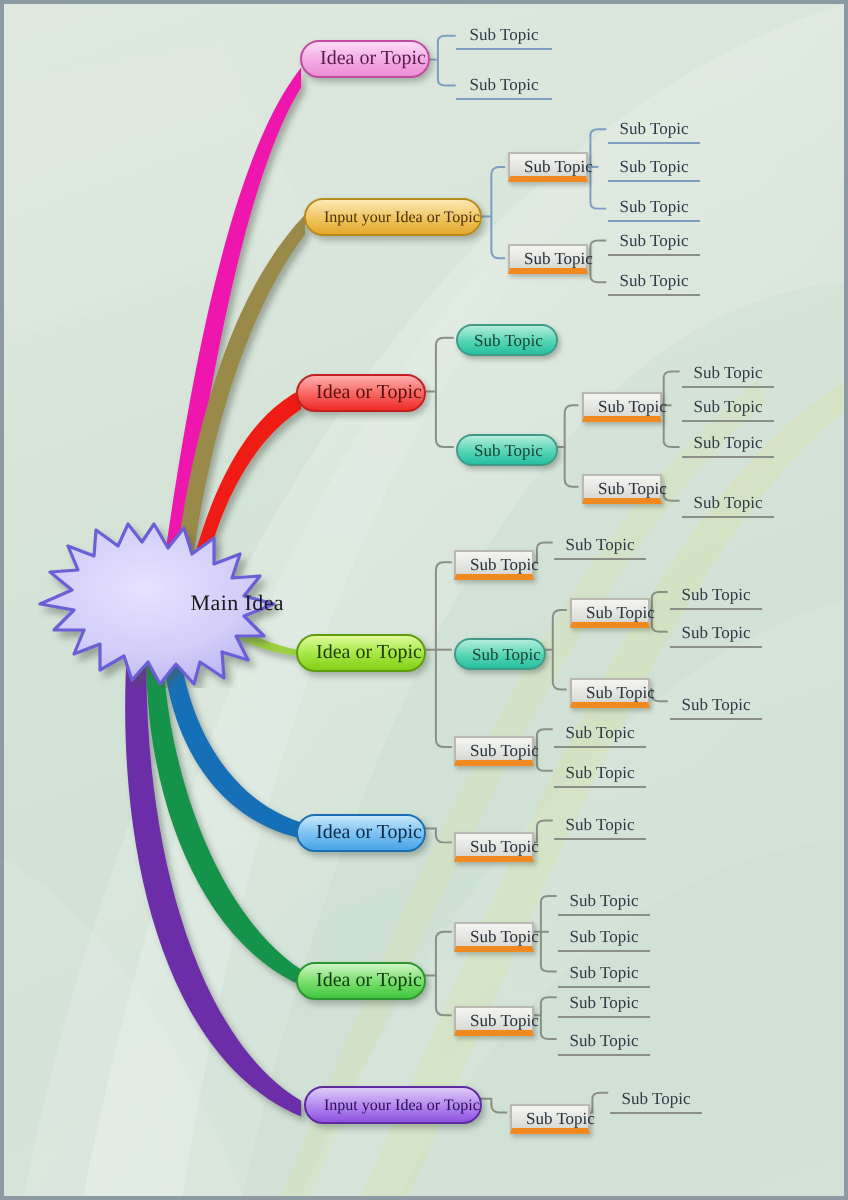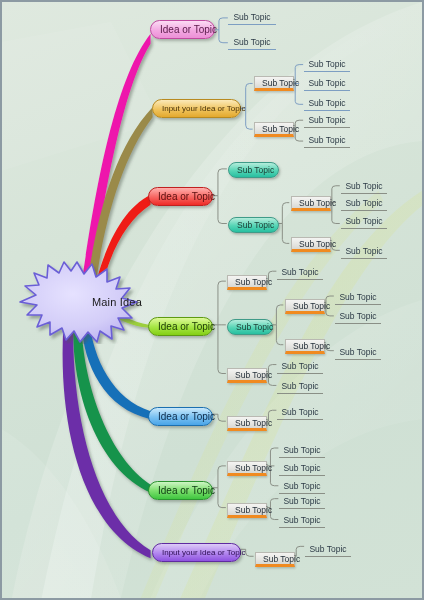--- a/index.html
+++ b/index.html
@@ -11,21 +11,21 @@
     overflow:hidden;
     box-sizing:border-box;
     border:2px solid #8c9aa3;
     background:
       linear-gradient(160deg,#dfe9df 0%,#d6e4d8 35%,#cfe0d4 70%,#d2e2d6 100%);
   }
   #bgsvg{position:absolute;inset:0;width:100%;height:100%;pointer-events:none;}
   #branchsvg{position:absolute;inset:0;width:100%;height:100%;pointer-events:none;}
   #connsvg{position:absolute;inset:0;width:100%;height:100%;pointer-events:none;}
 
-  .node{position:absolute;box-sizing:border-box;white-space:nowrap;}
+  .node{position:absolute;box-sizing:border-box;white-space:nowrap;font-family:Liberation Serif, serif;}
 
   
   .central{
     left:10px;top:258px;width:130px;height:84px;
   }
   .central .burst{position:absolute;inset:0;width:100%;height:100%;}
   .central .ctext{
     position:absolute;left:0;right:0;top:50%;transform:translateY(-50%);
     text-align:right;font-size:11px;color:#1a1a1a;letter-spacing:.2px;
   }

